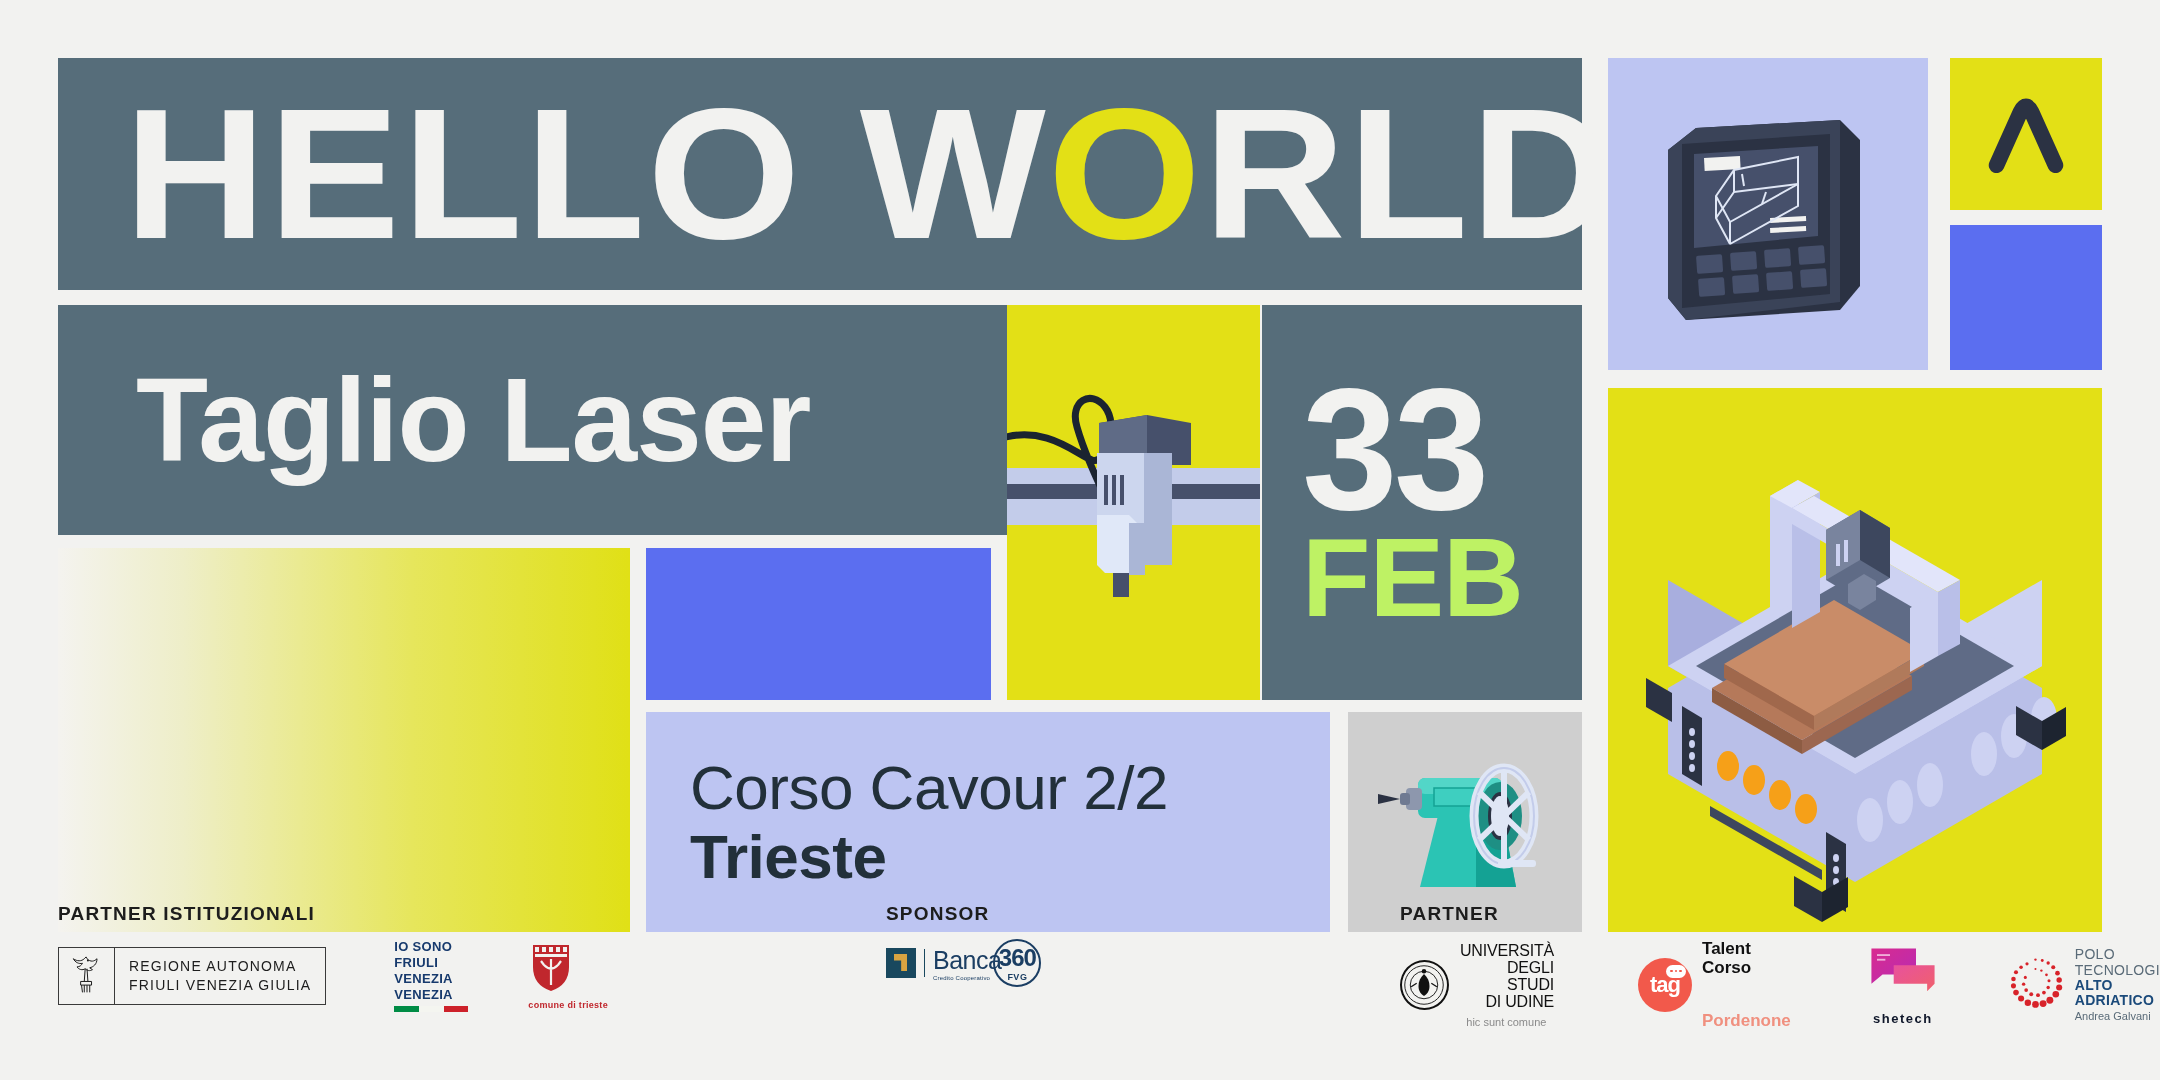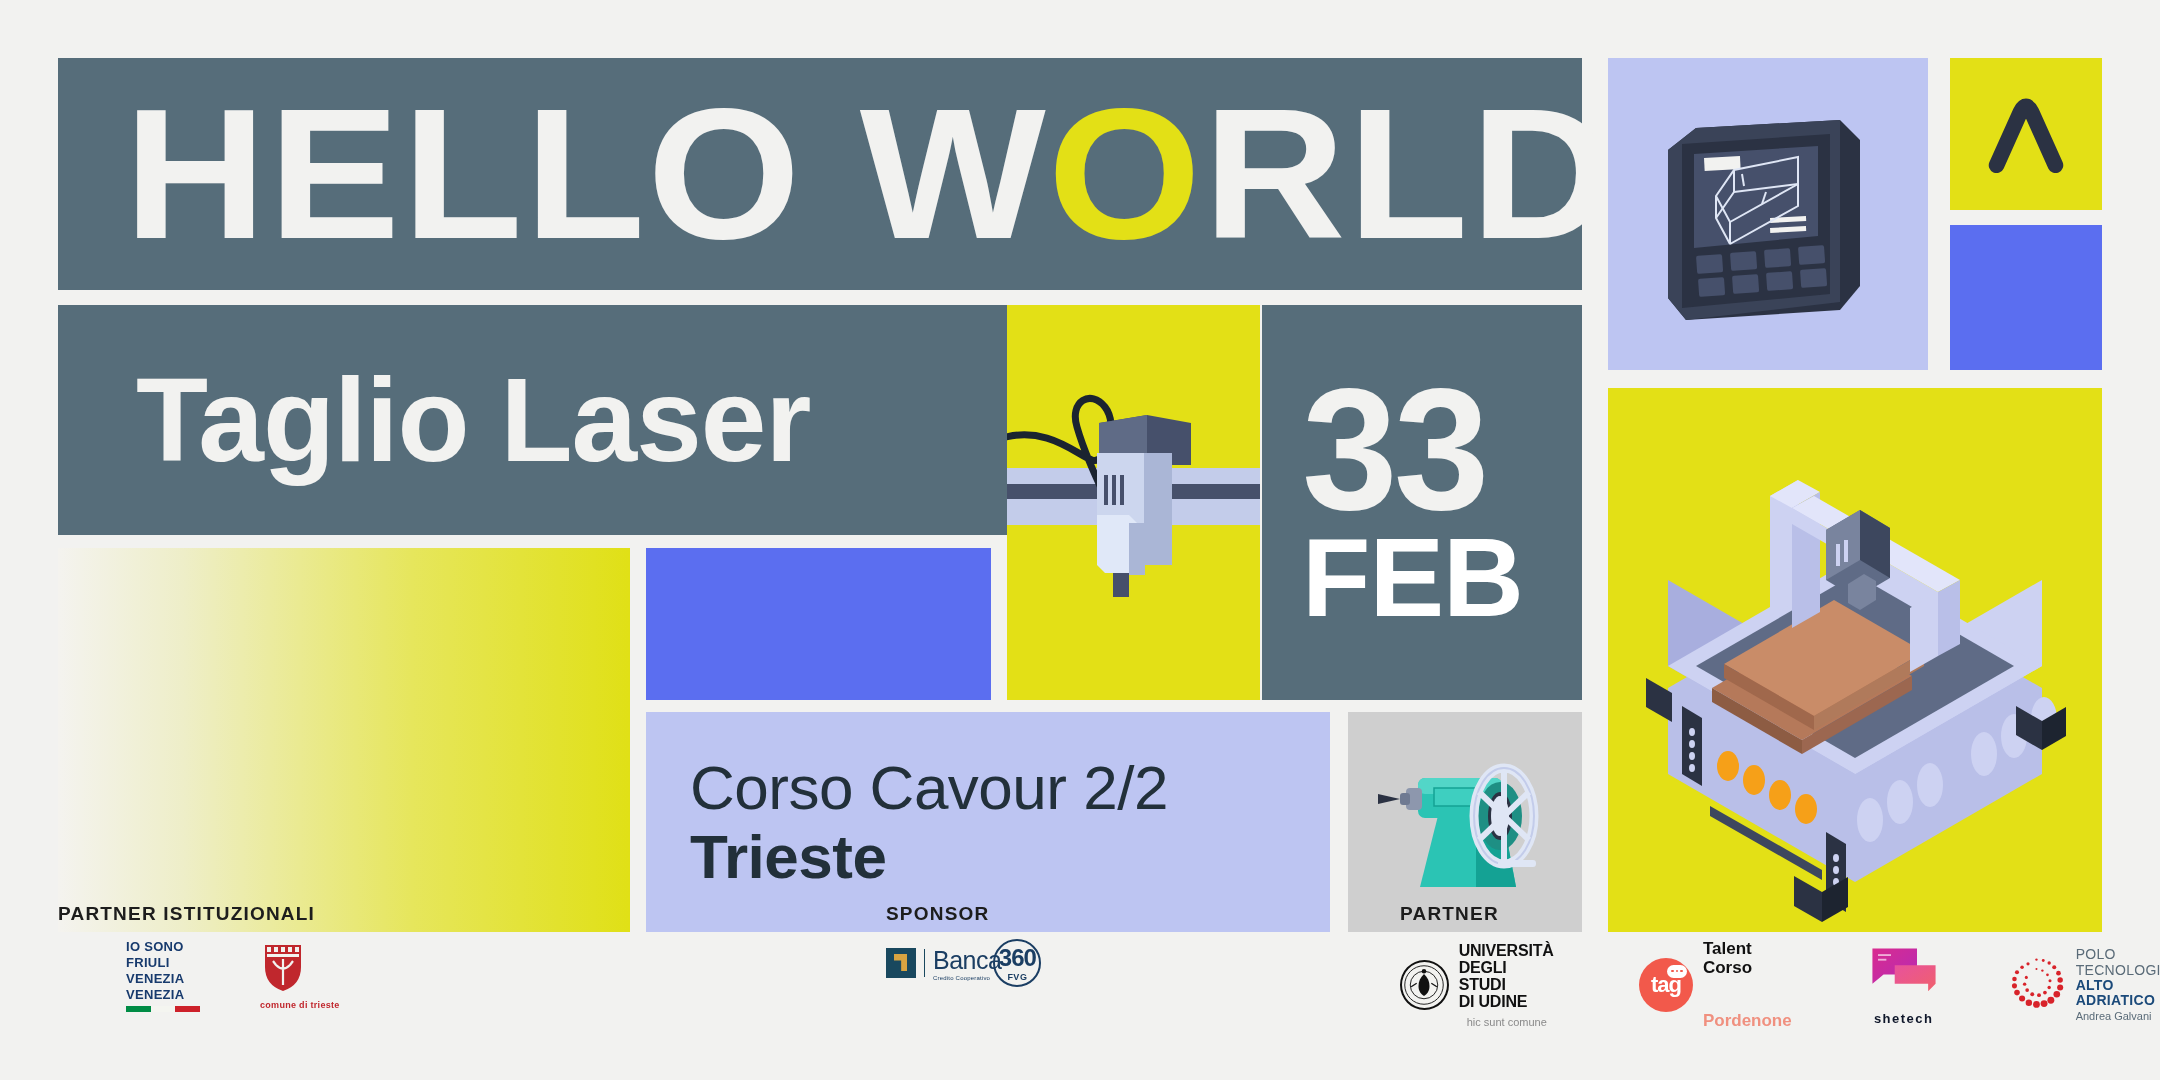--- a/index.html
+++ b/index.html
@@ -79,21 +79,21 @@
     background: #566d7a;
     display: flex; flex-direction: column;
     justify-content: center;
     padding-left: 40px;
   }
   #date-day {
     font-size: 172px; font-weight: 700; color: #f2f2f0;
     line-height: 0.88; letter-spacing: -4px;
   }
   #date-month {
-    font-size: 112px; font-weight: 700; color: #ffffff;
+    font-size: 112px; font-weight: 700; color: #bef264;
     line-height: 0.95; letter-spacing: -1px;
   }
 
   
   #address-panel {
     left: 646px; top: 712px; width: 684px; height: 220px;
     background: #bdc5f2;
     display: flex; flex-direction: column; justify-content: center;
     padding-left: 44px;
   }
@@ -196,22 +196,22 @@
   .banca-fvg { font-size: 9px; font-weight: 700; color: #1b3e63; letter-spacing: 0.5px; }
 
   
   .uniud-wrap { display: flex; align-items: center; }
   .uniud-seal {
     width: 50px; height: 50px; border-radius: 50%;
     border: 2px solid #111; display: flex; align-items: center; justify-content: center;
   }
   .uniud-txt { margin-left: 10px; }
   .uniud-name {
-    font-size: 16px; font-weight: 700; line-height: 1.08;
-    color: #111; letter-spacing: -0.2px;
+    font-size: 16px; font-weight: 400; line-height: 1.08;
+    color: #111; letter-spacing: -0.2px; text-align: right;
   }
   .uniud-motto { font-size: 11px; color: #8a8a8a; margin-top: 5px; text-align: center; }
 
   
   .tag-wrap { display: flex; align-items: center; }
   .tag-circle {
     width: 54px; height: 54px; border-radius: 50%; background: #f2594b;
     display: flex; align-items: center; justify-content: center; position: relative;
   }
   .tag-word { font-size: 22px; font-weight: 700; color: #fff; letter-spacing: -1px; }
@@ -416,20 +416,36 @@
       <path d="M38,290 L64,305 L64,334 L38,319 Z" fill="#2b3243"></path>
     </svg>
   </div>
 
   <div id="footer">
 
     <div class="footer-group" style="left:58px; top:8px;">
       <div class="footer-heading">PARTNER ISTITUZIONALI</div>
       <div class="logo-row">
 
+        <div class="regione-box">
+          <div class="regione-eagle">
+            <svg viewBox="0 0 44 48" width="40" height="44">
+              <path d="M22,5 C26,9 30,8 33,5 C33,11 29,14 25,15 L28,17 C25,19 22,18 20,16
+                       C17,18 13,17 11,14 C14,14 16,12 17,10 C13,11 9,9 7,5 C11,8 16,8 19,5
+                       L21,3 Z" fill="none" stroke="#1d1d1d" stroke-width="1.1"></path>
+              <path d="M20,16 L19,30 M22,16 L23,30" stroke="#1d1d1d" stroke-width="1.1" fill="none"></path>
+              <path d="M15,30 L27,30 L27,34 L15,34 Z M16,34 L17,42 M19,34 L19,42 M22,34 L22,42 M25,34 L25,42" fill="none" stroke="#1d1d1d" stroke-width="1.1"></path>
+              <circle cx="23" cy="7" r="1.1" fill="#1d1d1d"></circle>
+            </svg>
+          </div>
+          <div class="regione-name">
+            <div>REGIONE AUTONOMA</div>
+            <div>FRIULI VENEZIA GIULIA</div>
+          </div>
+        </div>
 
         <div style="margin-left:68px;">
           <div class="iosono">
             <div>IO SONO</div>
             <div>FRIULI</div>
             <div>VENEZIA</div>
             <div>VENEZIA</div>
           </div>
           <div class="tricolore">
             <i style="background:#008c45"></i>

